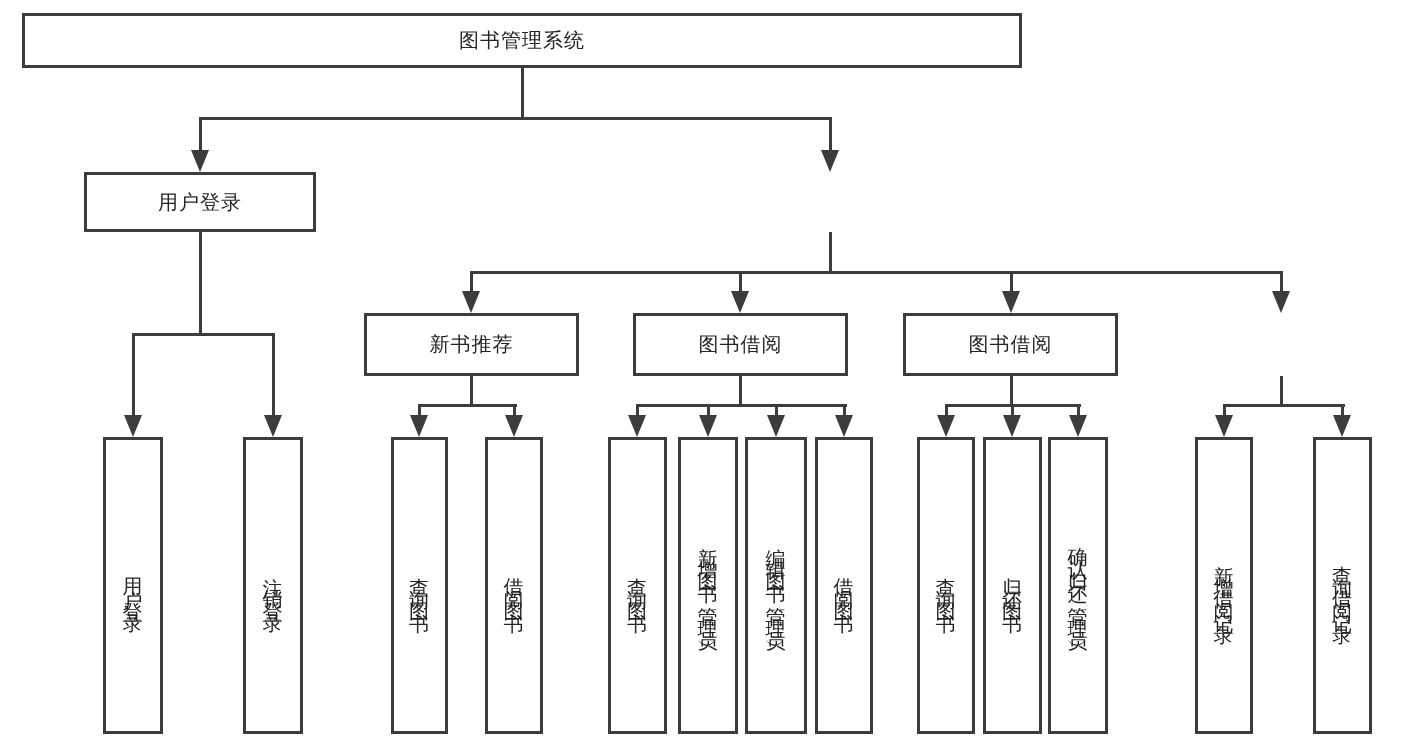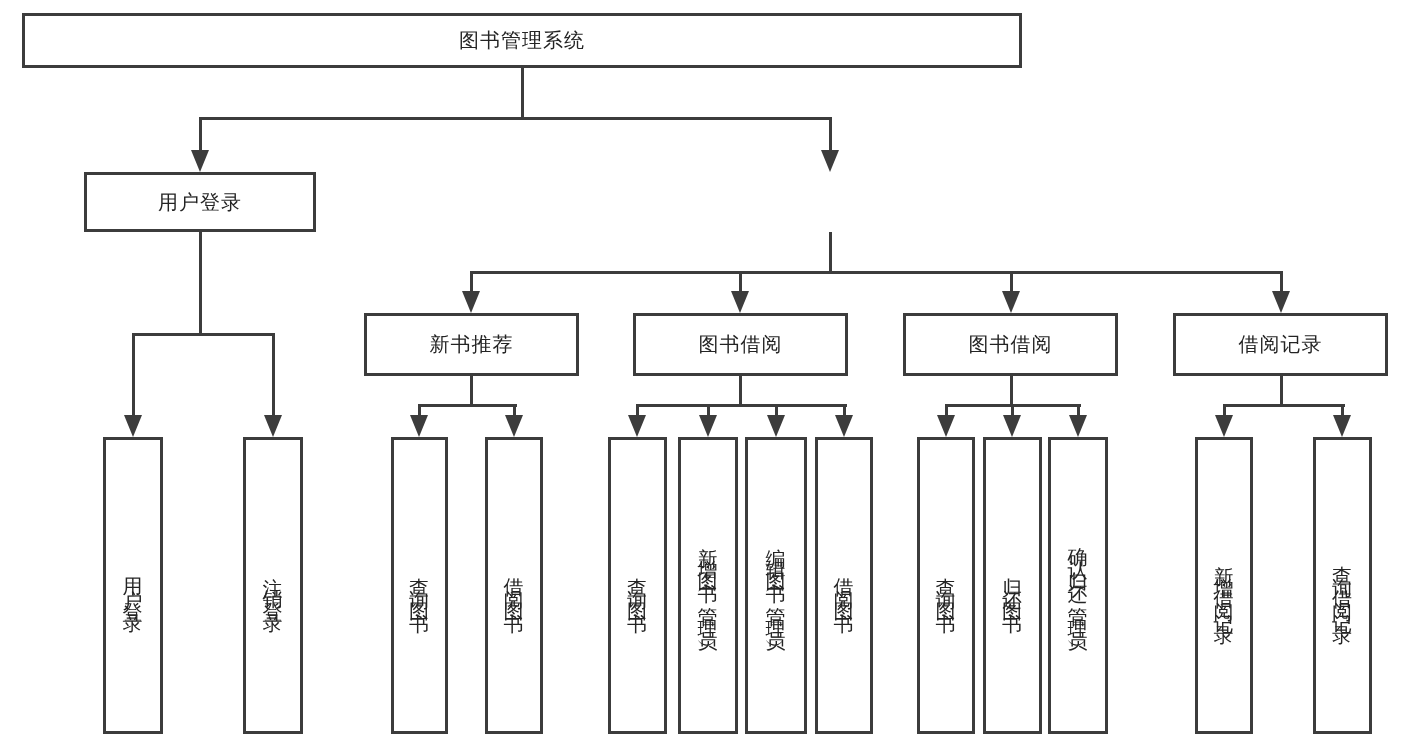--- a/index.html
+++ b/index.html
@@ -49,23 +49,20 @@
   </div>
 
   <div class="box" style="left:364px;top:313px;width:215px;height:63px;">
     <span>新书推荐</span>
   </div>
   <div class="box" style="left:633px;top:313px;width:215px;height:63px;">
     <span>图书借阅</span>
   </div>
   <div class="box" style="left:903px;top:313px;width:215px;height:63px;">
     <span>图书借阅</span>
-  </div>
-  <div class="box" style="left:1173px;top:313px;width:215px;height:63px;">
-    <span>借阅记录</span>
   </div>
 
   <div class="box vbox" style="left:103px;top:437px;width:60px;height:297px;">
     <span>用户登录</span>
   </div>
   <div class="box vbox" style="left:243px;top:437px;width:60px;height:297px;">
     <span>注销登录</span>
   </div>
 
   <div class="box vbox" style="left:391px;top:437px;width:57px;height:297px;">

